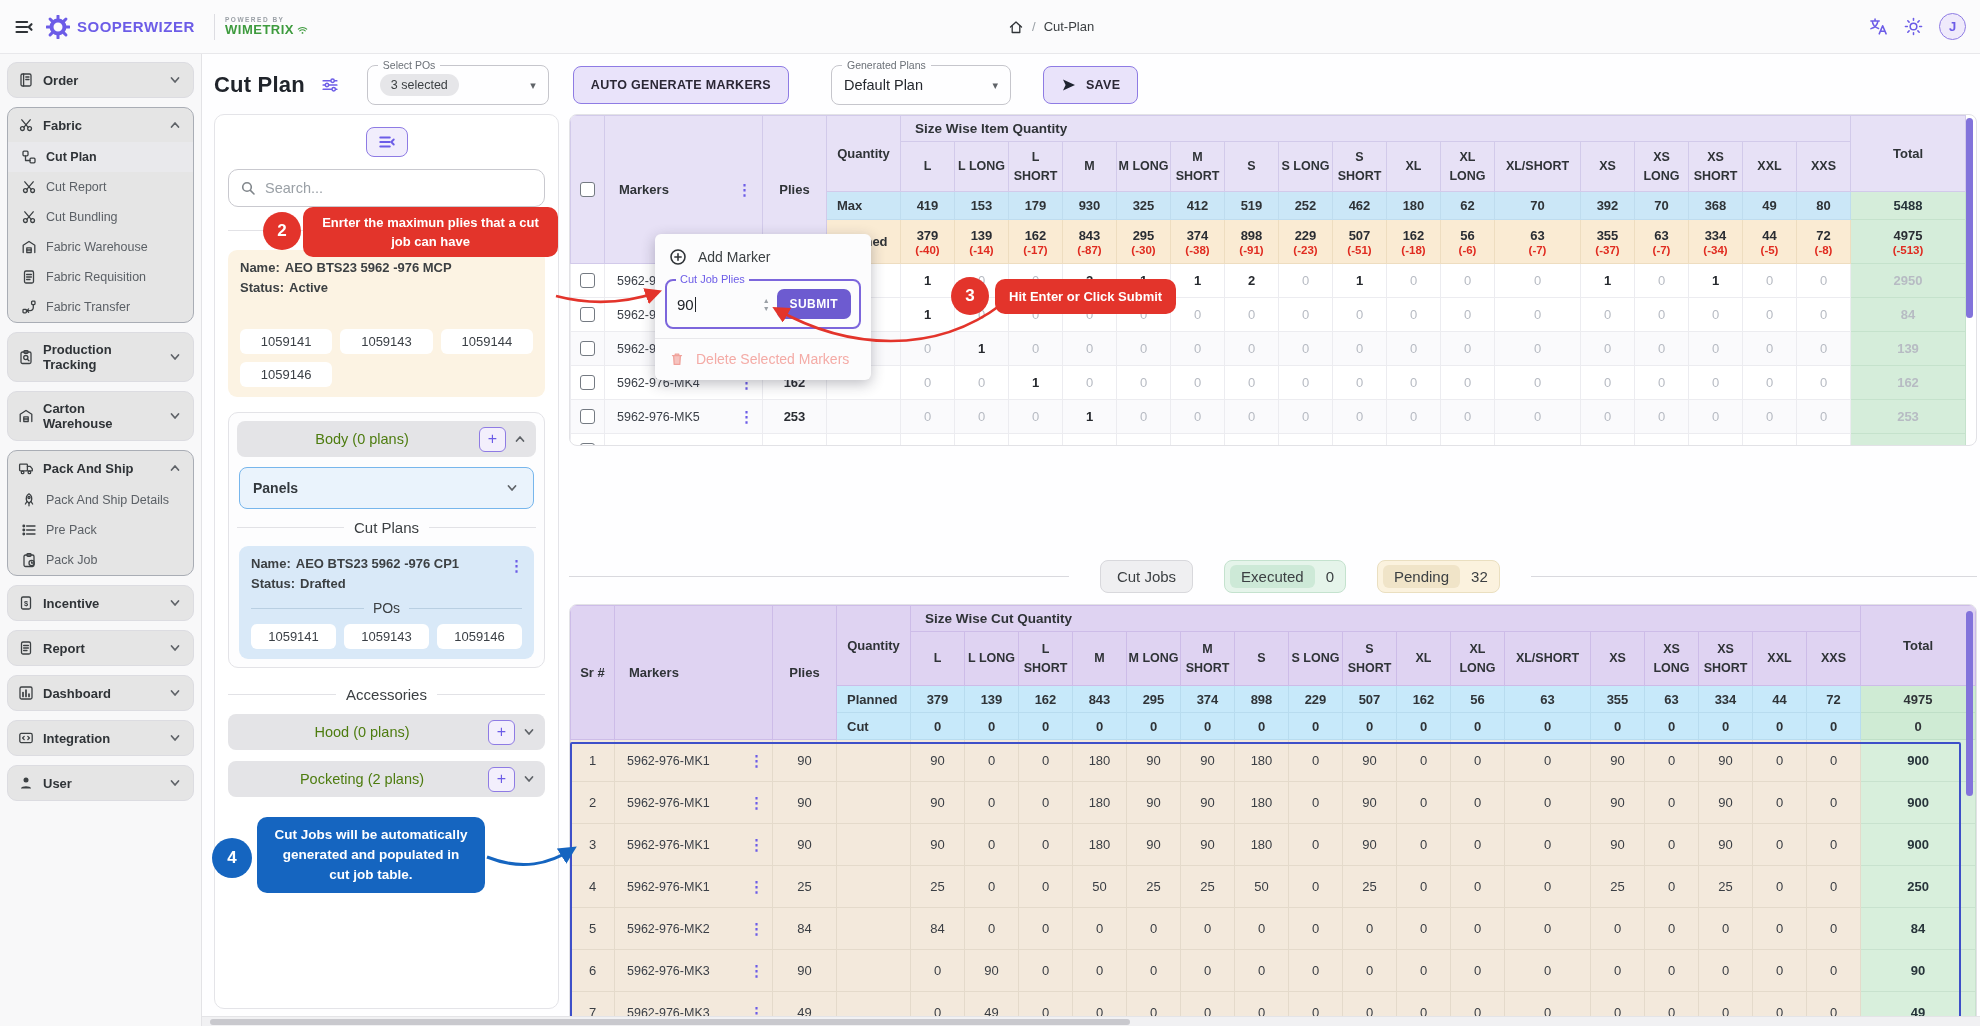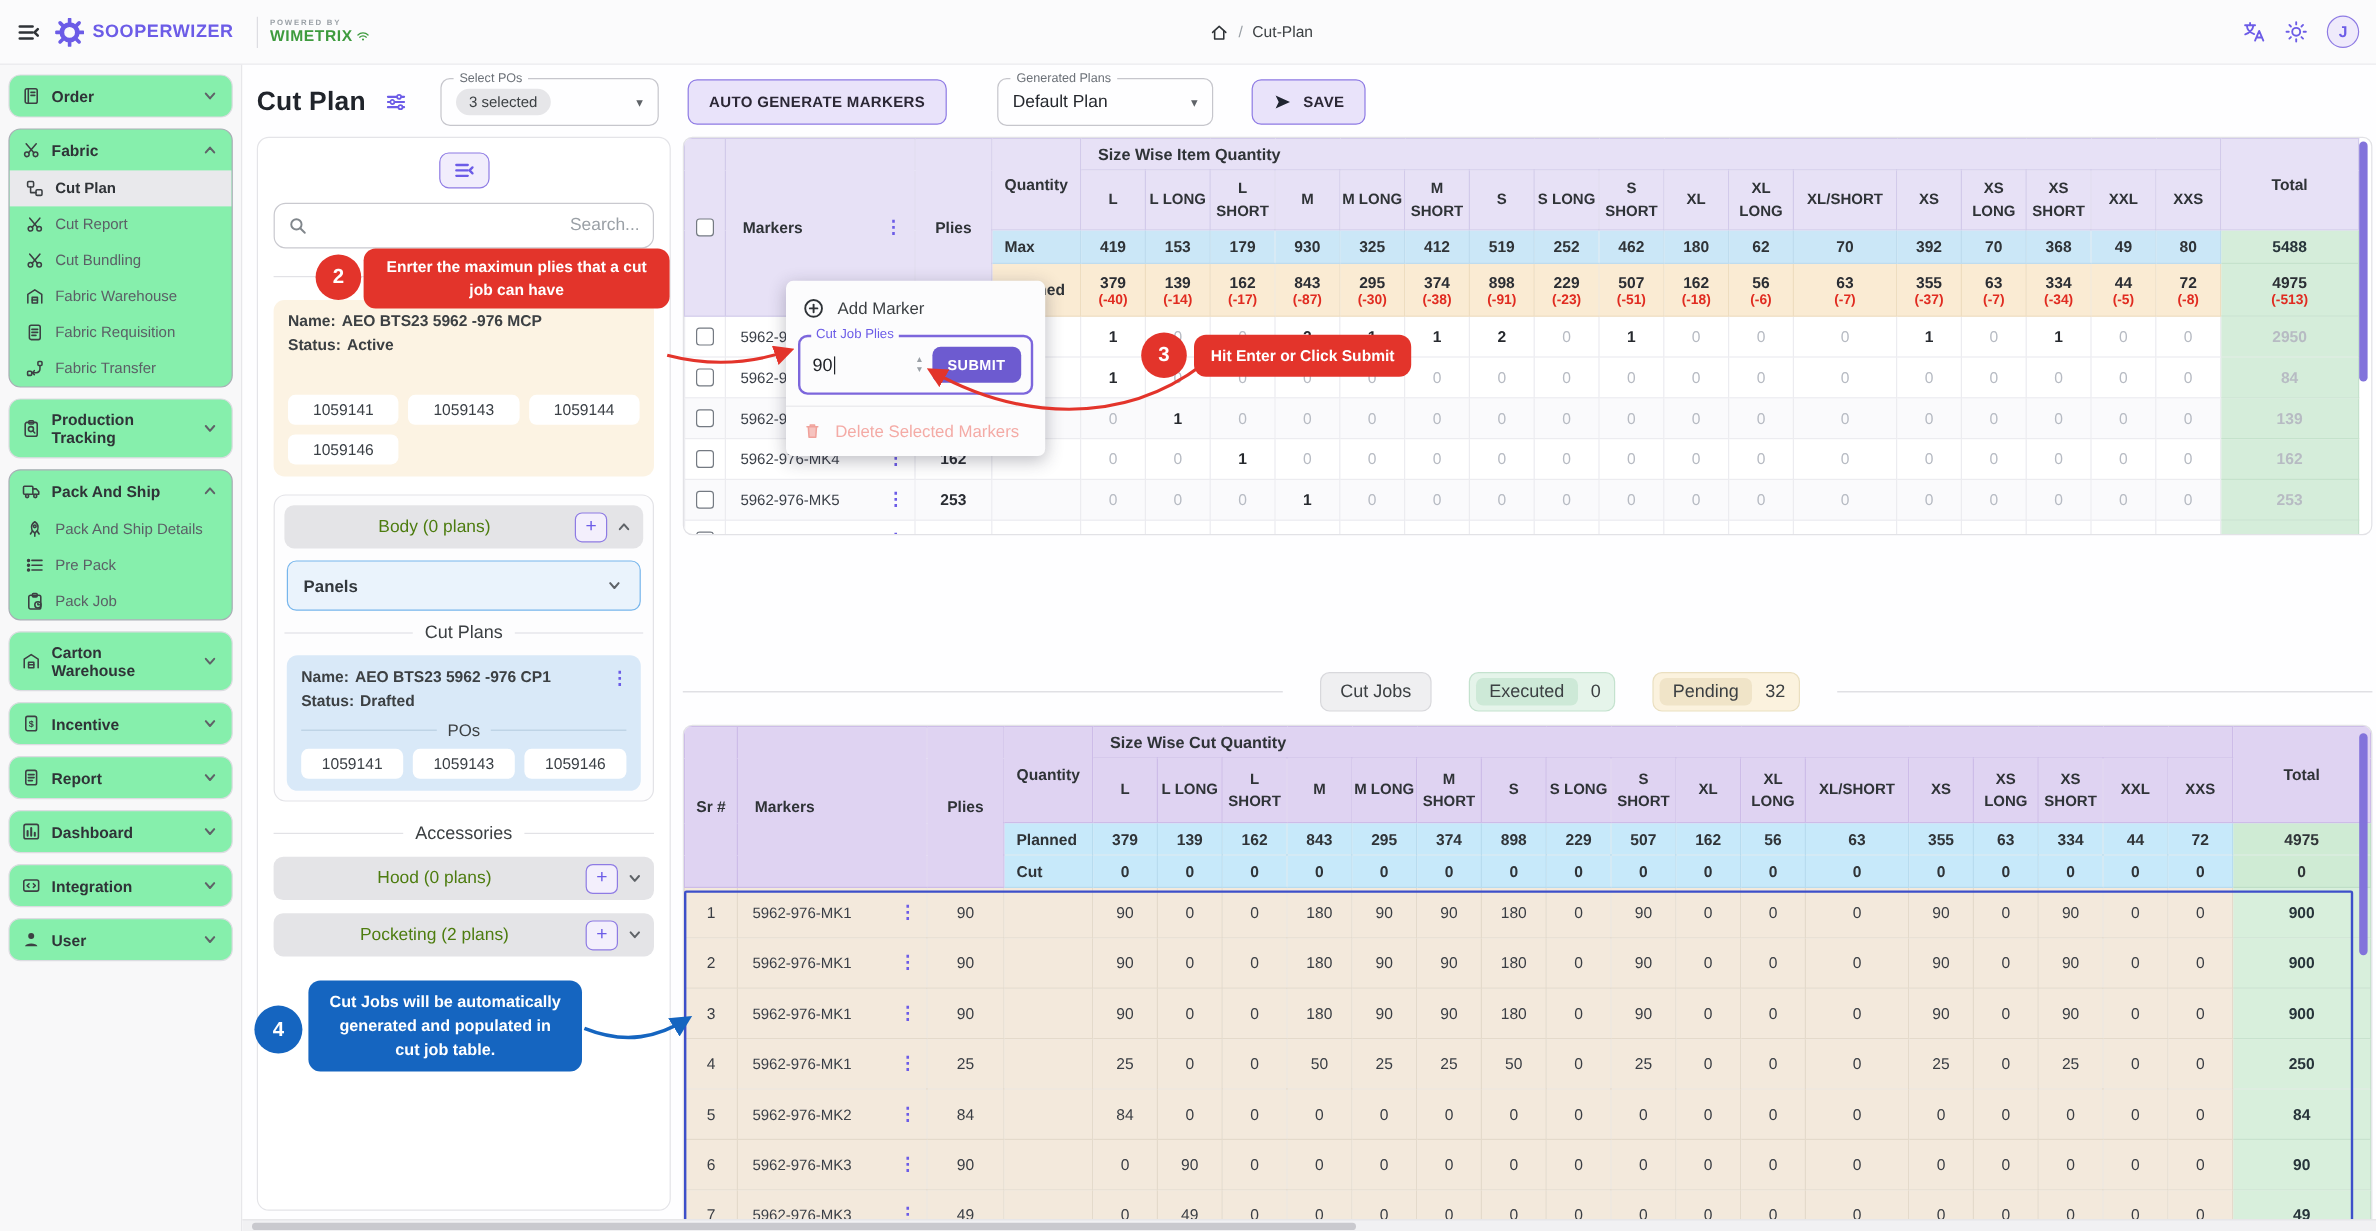--- a/index.html
+++ b/index.html
@@ -16,21 +16,21 @@
   .powered .pbrand { font-size:13px; font-weight:800; color:#3E9B3E; letter-spacing:.5px; display:flex; align-items:center; gap:2px;}
   .breadcrumb { position:absolute; left:1008px; display:flex; align-items:center; gap:8px; font-size:13px; color:#3C4043; }
   .breadcrumb .sep { color:#9AA0A6; }
   .tb-right { margin-left:auto; display:flex; align-items:center; gap:16px; }
   .avatar { width:27px; height:27px; border-radius:50%; border:1.5px solid #8E7BE4; background:#EFEAFB; color:#6C5CE7; font-weight:700; font-size:13px; display:flex; align-items:center; justify-content:center; }
 
   .layout { display:flex; height:986px; }
 
   
   .sidebar { width:202px; min-width:202px; background:#F8F8F9; border-right:1px solid #E3E3E6; padding:8px 7px; overflow:hidden; }
-  .sb-card { background:#86efac; border:1px solid #DCDCE1; border-radius:10px; margin-bottom:9px; overflow:hidden; }
+  .sb-card { background:#e5e5e5; border:1px solid #DCDCE1; border-radius:10px; margin-bottom:9px; overflow:hidden; }
   .sb-card.expanded { border:1px solid #A9ADB5; }
   .sb-head { display:flex; align-items:center; gap:9px; padding:9px 10px; font-size:13px; font-weight:700; color:#2F3337; cursor:pointer; }
   .sb-head .chev { margin-left:auto; display:flex; }
   .sb-sub { display:flex; align-items:center; gap:9px; padding:7px 10px 7px 13px; font-size:12.5px; color:#5B6066; cursor:pointer; }
   .sb-sub.active { background:#E9E9EC; color:#2F3337; font-weight:700; }
   .ic { display:inline-flex; width:16px; height:16px; align-items:center; justify-content:center; flex:none; }
 
   
   .main { flex:1; position:relative; padding:8px 14px 0 12px; background:#FEFEFF; }
   .page-head { display:flex; align-items:center; height:46px; gap:16px; }
@@ -42,21 +42,21 @@
   .fs .caret { margin-left:auto; color:#5F6368; font-size:11px; }
   .fs-plans { width:180px; }
   .fs-plans .val { font-size:14.5px; color:#25282E; }
   .btn-purple { background:#E9E3FA; border:1.5px solid #8E7BE4; color:#2B2735; font-weight:700; font-size:12.5px; letter-spacing:.3px; border-radius:8px; height:38px; padding:0 17px; display:flex; align-items:center; gap:9px; cursor:pointer; }
   .content { display:flex; gap:10px; margin-top:6px; }
 
   
   .lpanel { width:345px; min-width:345px; background:#FFFFFF; border:1px solid #E4E4E8; border-radius:10px; padding:12px 13px; height:895px; position:relative; }
   .collapse-btn { width:42px; height:30px; border:1.5px solid #8E7BE4; border-radius:8px; background:#F1EDFC; margin:0 auto 12px; display:flex; align-items:center; justify-content:center; cursor:pointer; }
   .search-box { display:flex; align-items:center; gap:9px; border:1px solid #C9C9CF; border-radius:10px; height:38px; padding:0 11px; }
-  .search-box input { border:none; outline:none; font-size:14.5px; color:#a16207; width:100%; font-family:inherit; background:transparent;text-align:right; }
+  .search-box input { border:none; outline:none; font-size:14.5px; color:#a16207; width:100%; font-family:inherit; background:transparent; }
   .search-box input::placeholder { color:#9AA0A6; }
   .divider { display:flex; align-items:center; gap:10px; color:#3C4043; font-size:15px; margin:15px 0 11px; }
   .divider .ln { flex:1; height:1px; background:#E2E2E6; }
   .card-orange { background:#FCF3E3; border-radius:9px; padding:10px 12px; font-size:13px; }
   .kv { margin-bottom:5px; }
   .kv b { color:#3C4043; }
   .kv span { font-weight:600; color:#3C4043; margin-left:5px; }
   .po-grid { display:grid; grid-template-columns:1fr 1fr 1fr; gap:8px; margin-top:34px; }
   .po-grid.tight { margin-top:8px; }
   .po-chip { background:#fff; border-radius:6px; text-align:center; padding:5px 0; font-size:13px; color:#3A3F45; }
@@ -340,20 +340,37 @@
             </svg>
           </span>
       <span>Production Tracking</span>
       <span class="chev ic">
             <svg viewBox="0 0 16 16" width="100%" height="100%" fill="none" stroke="#5F6368" stroke-width="1.3" stroke-linecap="round" stroke-linejoin="round">
               <polyline points="4.5,6 8,10 11.5,6" stroke-width="1.7"></polyline>
             </svg>
           </span>
     </div>
       </div>
+      <div class="sb-card ">
+    <div class="sb-head">
+      <span class="ic">
+            <svg viewBox="0 0 16 16" width="100%" height="100%" fill="none" stroke="#3C4043" stroke-width="1.3" stroke-linecap="round" stroke-linejoin="round">
+              <path d="M2.2 13.5 V6.3 L8 2.5 L13.8 6.3 V13.5"></path>
+              <rect x="5.8" y="8.8" width="4.4" height="4.7"></rect>
+              <line x1="5.8" y1="11" x2="10.2" y2="11"></line>
+            </svg>
+          </span>
+      <span>Carton Warehouse</span>
+      <span class="chev ic">
+            <svg viewBox="0 0 16 16" width="100%" height="100%" fill="none" stroke="#5F6368" stroke-width="1.3" stroke-linecap="round" stroke-linejoin="round">
+              <polyline points="4.5,6 8,10 11.5,6" stroke-width="1.7"></polyline>
+            </svg>
+          </span>
+    </div>
+      </div>
       <div class="sb-card expanded">
     <div class="sb-head">
       <span class="ic">
             <svg viewBox="0 0 16 16" width="100%" height="100%" fill="none" stroke="#3C4043" stroke-width="1.3" stroke-linecap="round" stroke-linejoin="round">
               <rect x="1.6" y="4.2" width="7.8" height="6.6" rx="0.8"></rect>
               <path d="M9.4 6.4 h2.9 l2 2.4 v2 h-4.9"></path>
               <circle cx="4.6" cy="12.4" r="1.3"></circle>
               <circle cx="11.4" cy="12.4" r="1.3"></circle>
             </svg>
           </span>
@@ -391,37 +408,20 @@
        <span class="ic">
             <svg viewBox="0 0 16 16" width="100%" height="100%" fill="none" stroke="#3C4043" stroke-width="1.3" stroke-linecap="round" stroke-linejoin="round">
               <rect x="3" y="3" width="10" height="11.5" rx="1.5"></rect>
               <rect x="6" y="1.6" width="4" height="2.8" rx="0.8"></rect>
               <circle cx="10.6" cy="11" r="2.6"></circle>
               <path d="M10.6 9.8 V11 H11.8"></path>
             </svg>
           </span>
        <span>Pack Job</span>
      </div>
-      </div>
-      <div class="sb-card ">
-    <div class="sb-head">
-      <span class="ic">
-            <svg viewBox="0 0 16 16" width="100%" height="100%" fill="none" stroke="#3C4043" stroke-width="1.3" stroke-linecap="round" stroke-linejoin="round">
-              <path d="M2.2 13.5 V6.3 L8 2.5 L13.8 6.3 V13.5"></path>
-              <rect x="5.8" y="8.8" width="4.4" height="4.7"></rect>
-              <line x1="5.8" y1="11" x2="10.2" y2="11"></line>
-            </svg>
-          </span>
-      <span>Carton Warehouse</span>
-      <span class="chev ic">
-            <svg viewBox="0 0 16 16" width="100%" height="100%" fill="none" stroke="#5F6368" stroke-width="1.3" stroke-linecap="round" stroke-linejoin="round">
-              <polyline points="4.5,6 8,10 11.5,6" stroke-width="1.7"></polyline>
-            </svg>
-          </span>
-    </div>
       </div>
       <div class="sb-card ">
     <div class="sb-head">
       <span class="ic">
             <svg viewBox="0 0 16 16" width="100%" height="100%" fill="none" stroke="#3C4043" stroke-width="1.3" stroke-linecap="round" stroke-linejoin="round">
               <rect x="3.5" y="2" width="9" height="12" rx="1.5"></rect>
               <text x="8" y="10.6" font-size="7.5" text-anchor="middle" fill="#3C4043" stroke="none" font-weight="bold">$</text>
             </svg>
           </span>
       <span>Incentive</span>

